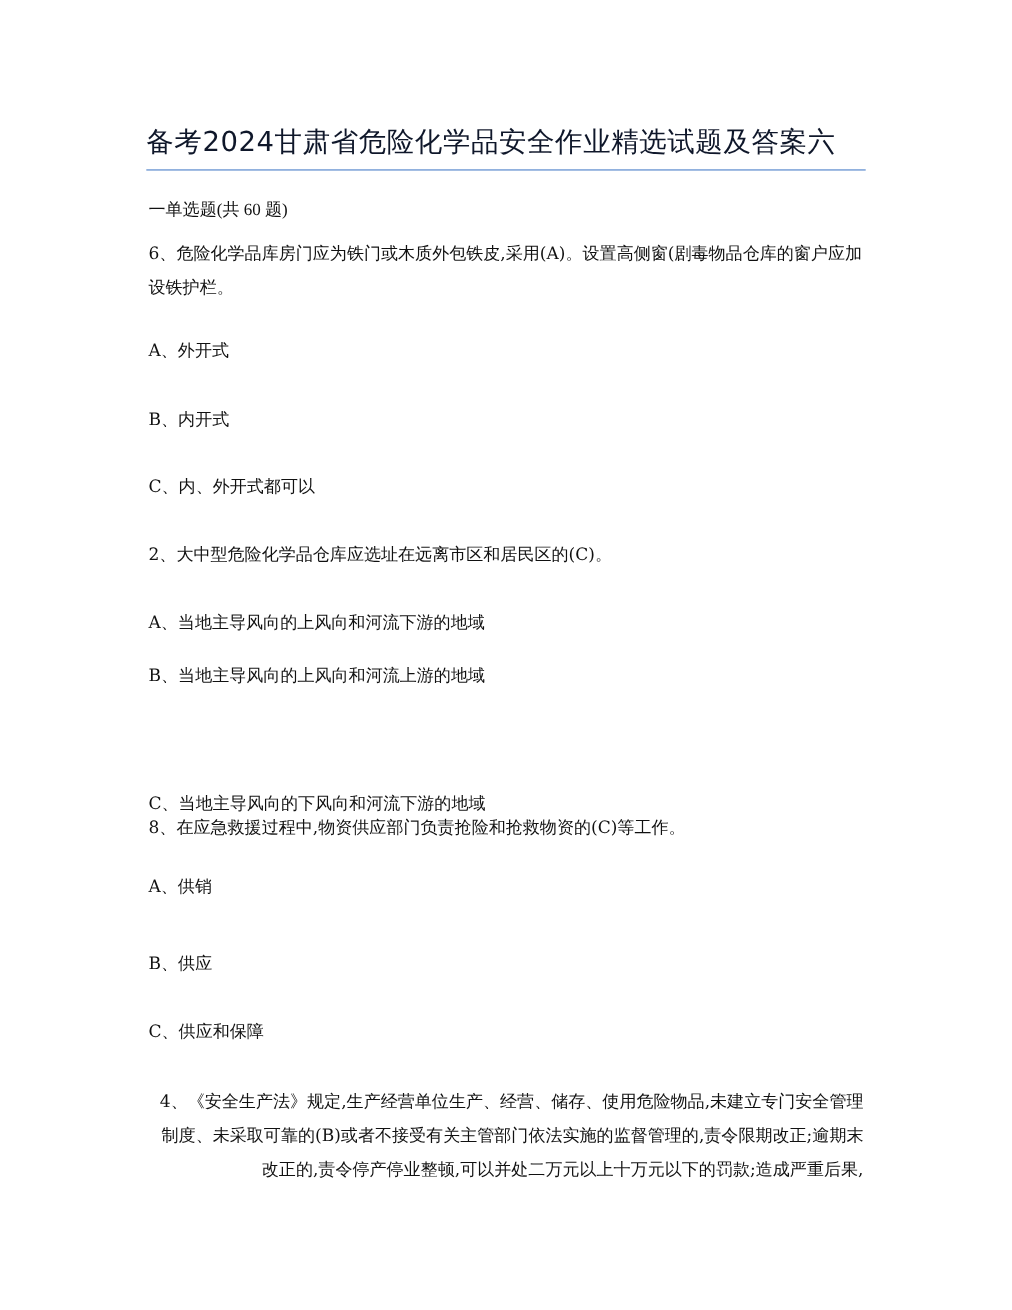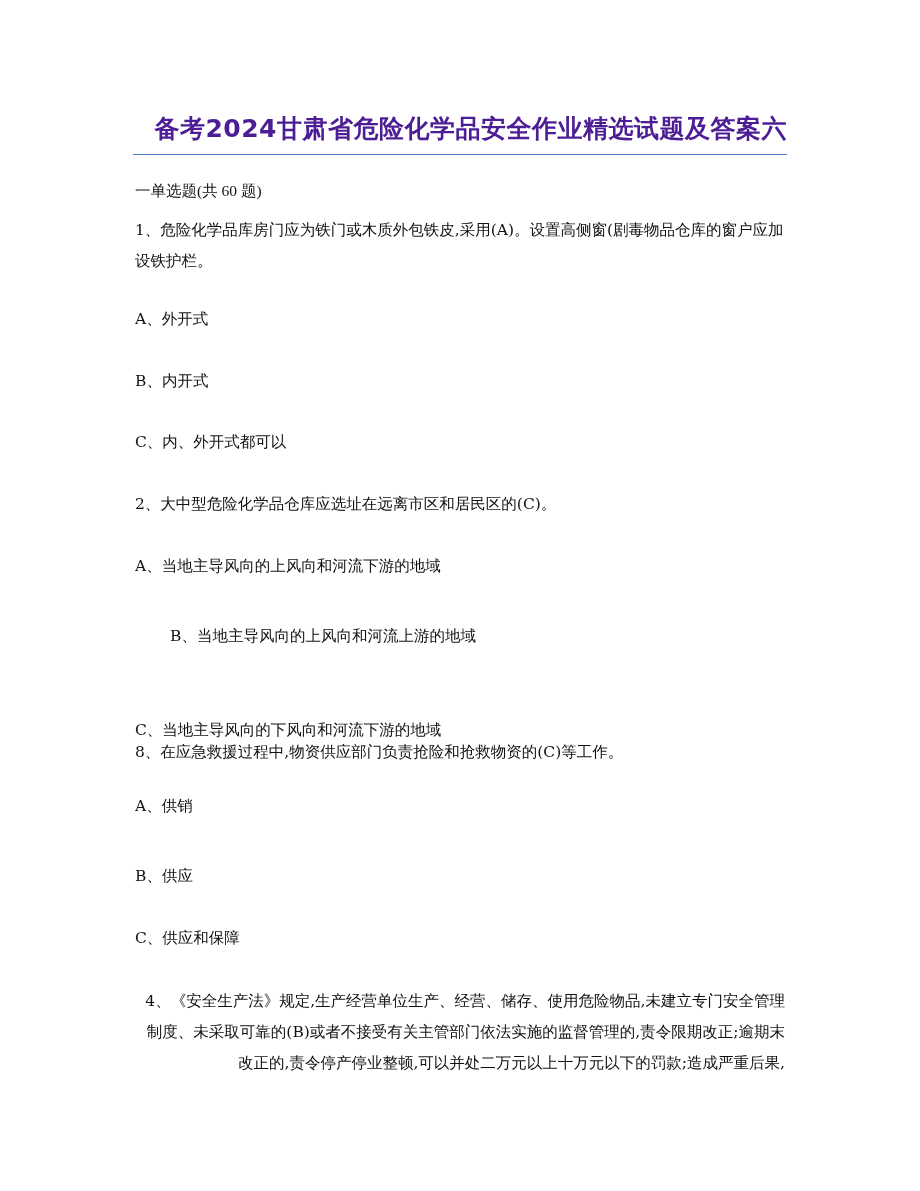--- a/index.html
+++ b/index.html
@@ -1,41 +1,41 @@
 <!DOCTYPE html>
 <html><head>
   <meta charset="utf-8">
   <style>
     html, body { margin: 0; padding: 0; background: #ffffff; }
     body { width: 920px; height: 1191px; position: relative; overflow: hidden;
            font-family: "DejaVu Serif", "Liberation Serif", serif; color: #111; }
-    .title { position: absolute; left: 133px; top: 112px; width: 654px; text-align: right;
+    .title { position: absolute; left: 133px; top: 112px; width: 654px; text-align: left;
              font-family: "DejaVu Sans", "Liberation Sans", sans-serif; font-size: 25px;
-             color: #4c1d95; letter-spacing: 0.5px; font-weight: bold; }
+             color: #0f172a; letter-spacing: 0.5px; font-weight: normal; }
     .rule { position: absolute; left: 133px; top: 154px; width: 654px; height: 0;
             border-top: 1.5px solid #4a7fc8; }
     .line { position: absolute; left: 135px; font-size: 15.5px; line-height: 20px; white-space: nowrap; }
     .para { position: absolute; left: 135px; width: 650px; font-size: 15.5px; line-height: 31px; }
   </style>
 </head>
 <body>
 
 <div class="title">备考2024甘肃省危险化学品安全作业精选试题及答案六</div>
 <div class="rule"></div>
 
 <div class="line" style="top:181px;font-family:Liberation Serif, serif;">一单选题(共 60 题)</div>
 
-<div class="para" style="top:215px;">1、危险化学品库房门应为铁门或木质外包铁皮,采用(A)。设置高侧窗(剧毒物品仓库的窗户应加设铁护栏。</div>
+<div class="para" style="top:215px;">6、危险化学品库房门应为铁门或木质外包铁皮,采用(A)。设置高侧窗(剧毒物品仓库的窗户应加设铁护栏。</div>
 <div class="line" style="top:309px;">A、外开式</div>
 <div class="line" style="top:371px;">B、内开式</div>
 <div class="line" style="top:432px;">C、内、外开式都可以</div>
 
 <div class="line" style="top:494px;">2、大中型危险化学品仓库应选址在远离市区和居民区的(C)。</div>
 <div class="line" style="top:556px;">A、当地主导风向的上风向和河流下游的地域</div>
-<div class="line" style="top:626px;margin-left:35px;">B、当地主导风向的上风向和河流上游的地域</div>
+<div class="line" style="top:604px;">B、当地主导风向的上风向和河流上游的地域</div>
 <div class="line" style="top:680px;margin-top:40px;">C、当地主导风向的下风向和河流下游的地域</div>
 
 <div class="line" style="top:742px;">8、在应急救援过程中,物资供应部门负责抢险和抢救物资的(C)等工作。</div>
 <div class="line" style="top:796px;">A、供销</div>
 <div class="line" style="top:866px;">B、供应</div>
 <div class="line" style="top:928px;">C、供应和保障</div>
 
 <div class="para" style="top:986px;text-align:right;">4、《安全生产法》规定,生产经营单位生产、经营、储存、使用危险物品,未建立专门安全管理制度、未采取可靠的(B)或者不接受有关主管部门依法实施的监督管理的,责令限期改正;逾期末改正的,责令停产停业整顿,可以并处二万元以上十万元以下的罚款;造成严重后果,</div>
 
 </body></html>

